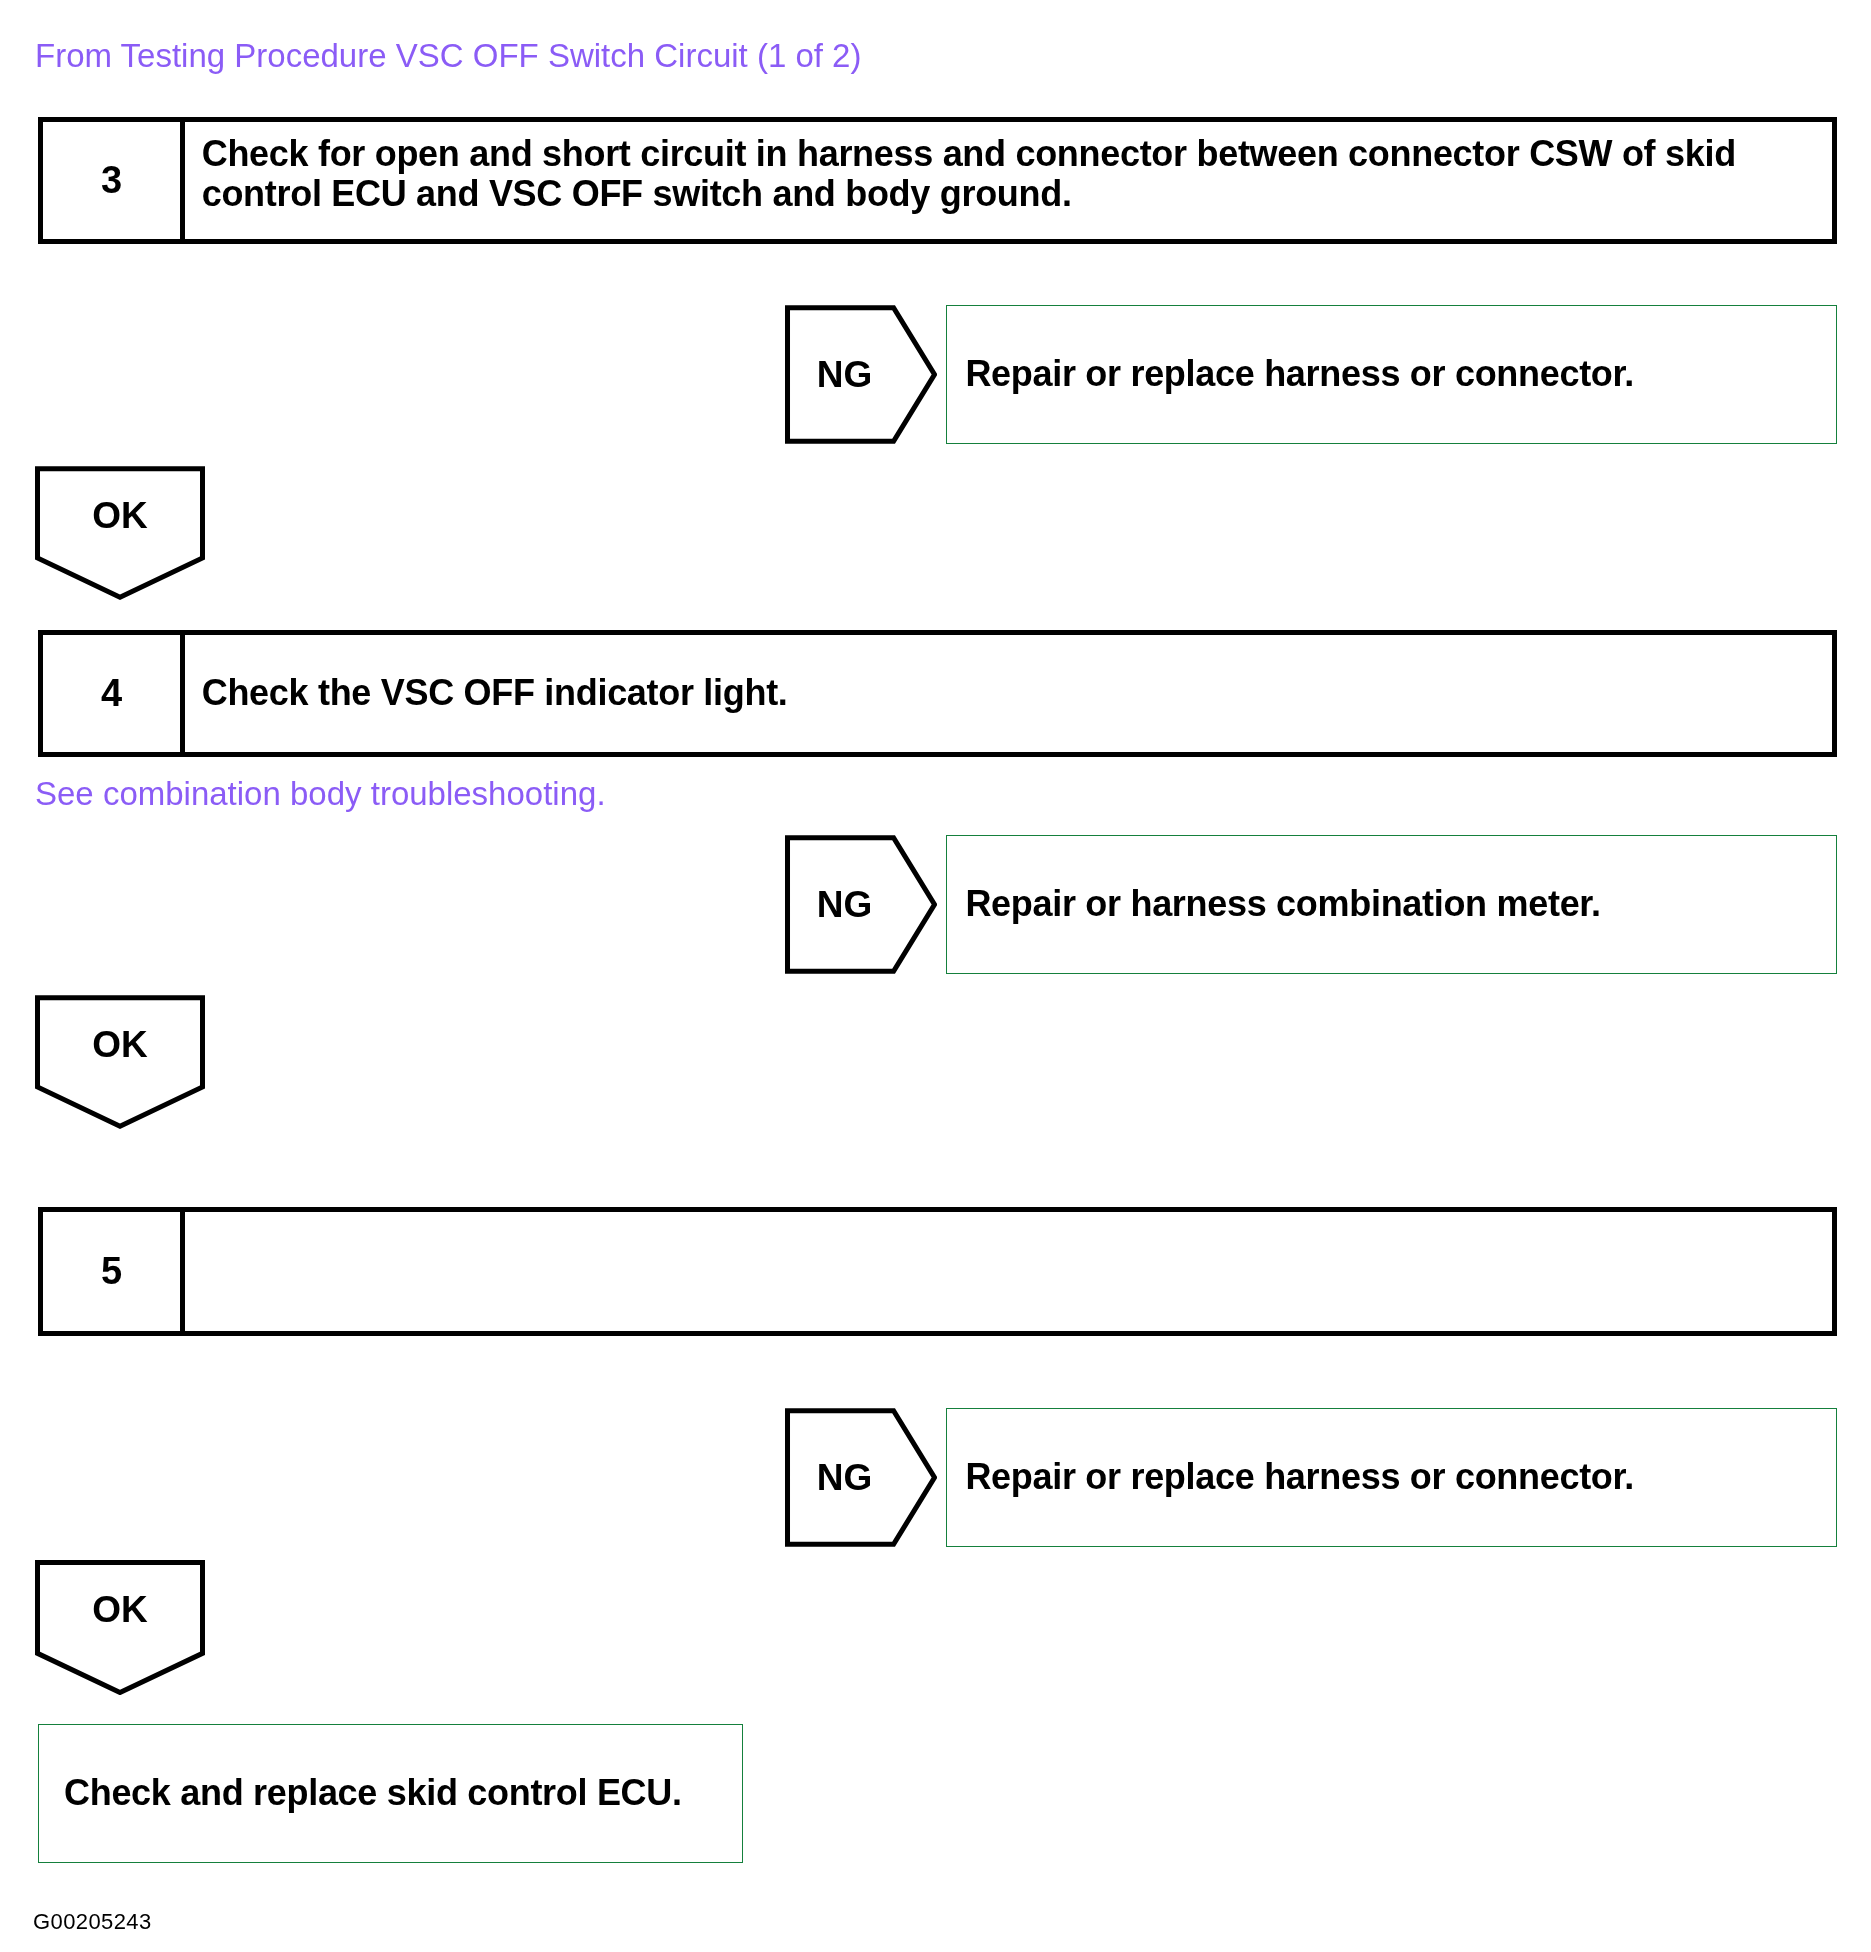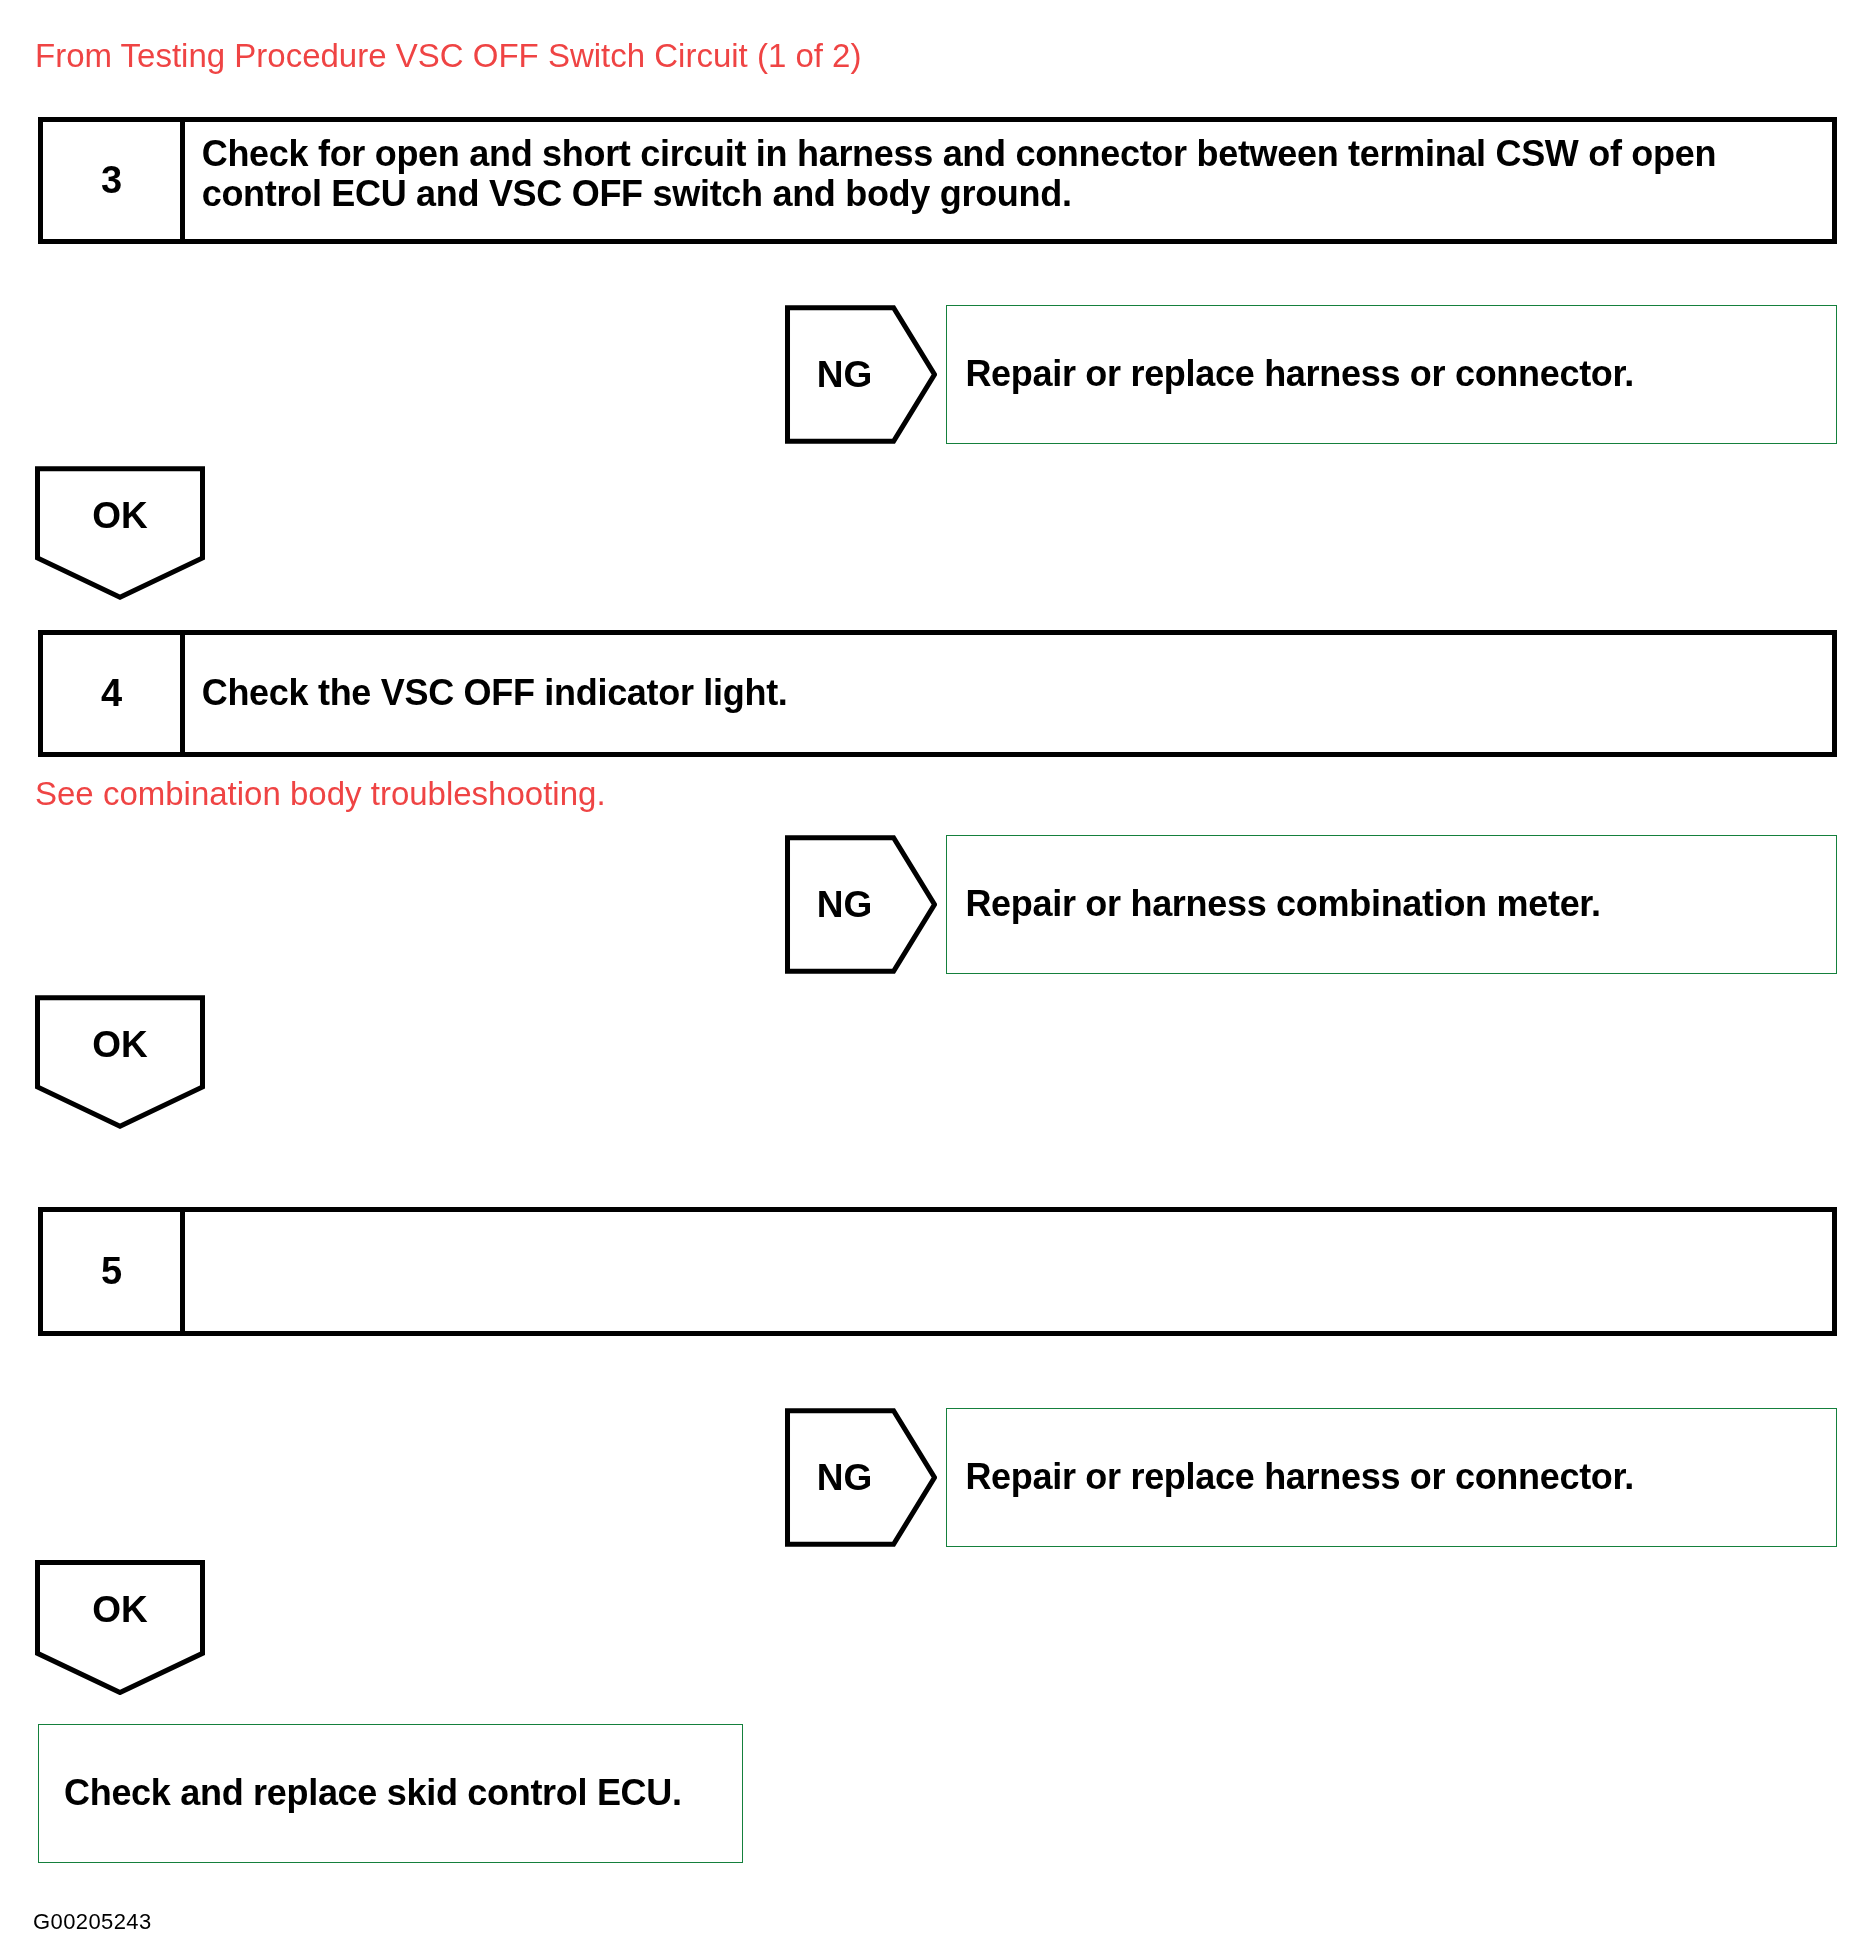--- a/index.html
+++ b/index.html
@@ -17,21 +17,21 @@
     overflow: hidden;
   }
 
   
   .plain-text {
     position: absolute;
     font-family: "Liberation Sans", sans-serif;
     font-weight: 400;
     font-size: 33px;
     line-height: 1.1;
-    color: #ef4444;
+    color: #8b5cf6;
     white-space: nowrap;
   }
   #header-text { left: 35px; top: 38px; }
   #note-text   { left: 35px; top: 776px; }
 
   .footer-code {
     position: absolute;
     left: 33px;
     top: 1889px;
     font-family: "Liberation Sans", sans-serif;
@@ -137,21 +137,21 @@
 </head>
 <body>
 
 <div id="page">
 
   <div class="plain-text" id="header-text">From Testing Procedure VSC OFF Switch Circuit (1 of 2)</div>
 
   <div class="step-box" style="left:38px; top:117px; width:1799px; height:127px;">
     <div class="step-num">3</div>
     <div class="step-body">
-      <span class="step-text">Check for open and short circuit in harness and connector between terminal CSW of open control ECU and VSC OFF switch and body ground.</span>
+      <span class="step-text">Check for open and short circuit in harness and connector between connector CSW of skid control ECU and VSC OFF switch and body ground.</span>
     </div>
   </div>
 
   <div class="ng-chevron" style="left:785px; top:305px; width:152px; height:139px;">
     <svg width="152" height="139" viewBox="0 0 182 166" aria-hidden="true">
       <polygon points="3,3 130,3 179,83 130,163 3,163" fill="#ffffff" stroke="#000000" stroke-width="6" stroke-linejoin="miter"></polygon>
     </svg>
     <div class="ng-label">NG</div>
   </div>
   <div class="result-box" style="left:946px; top:305px; width:891px; height:139px;">

